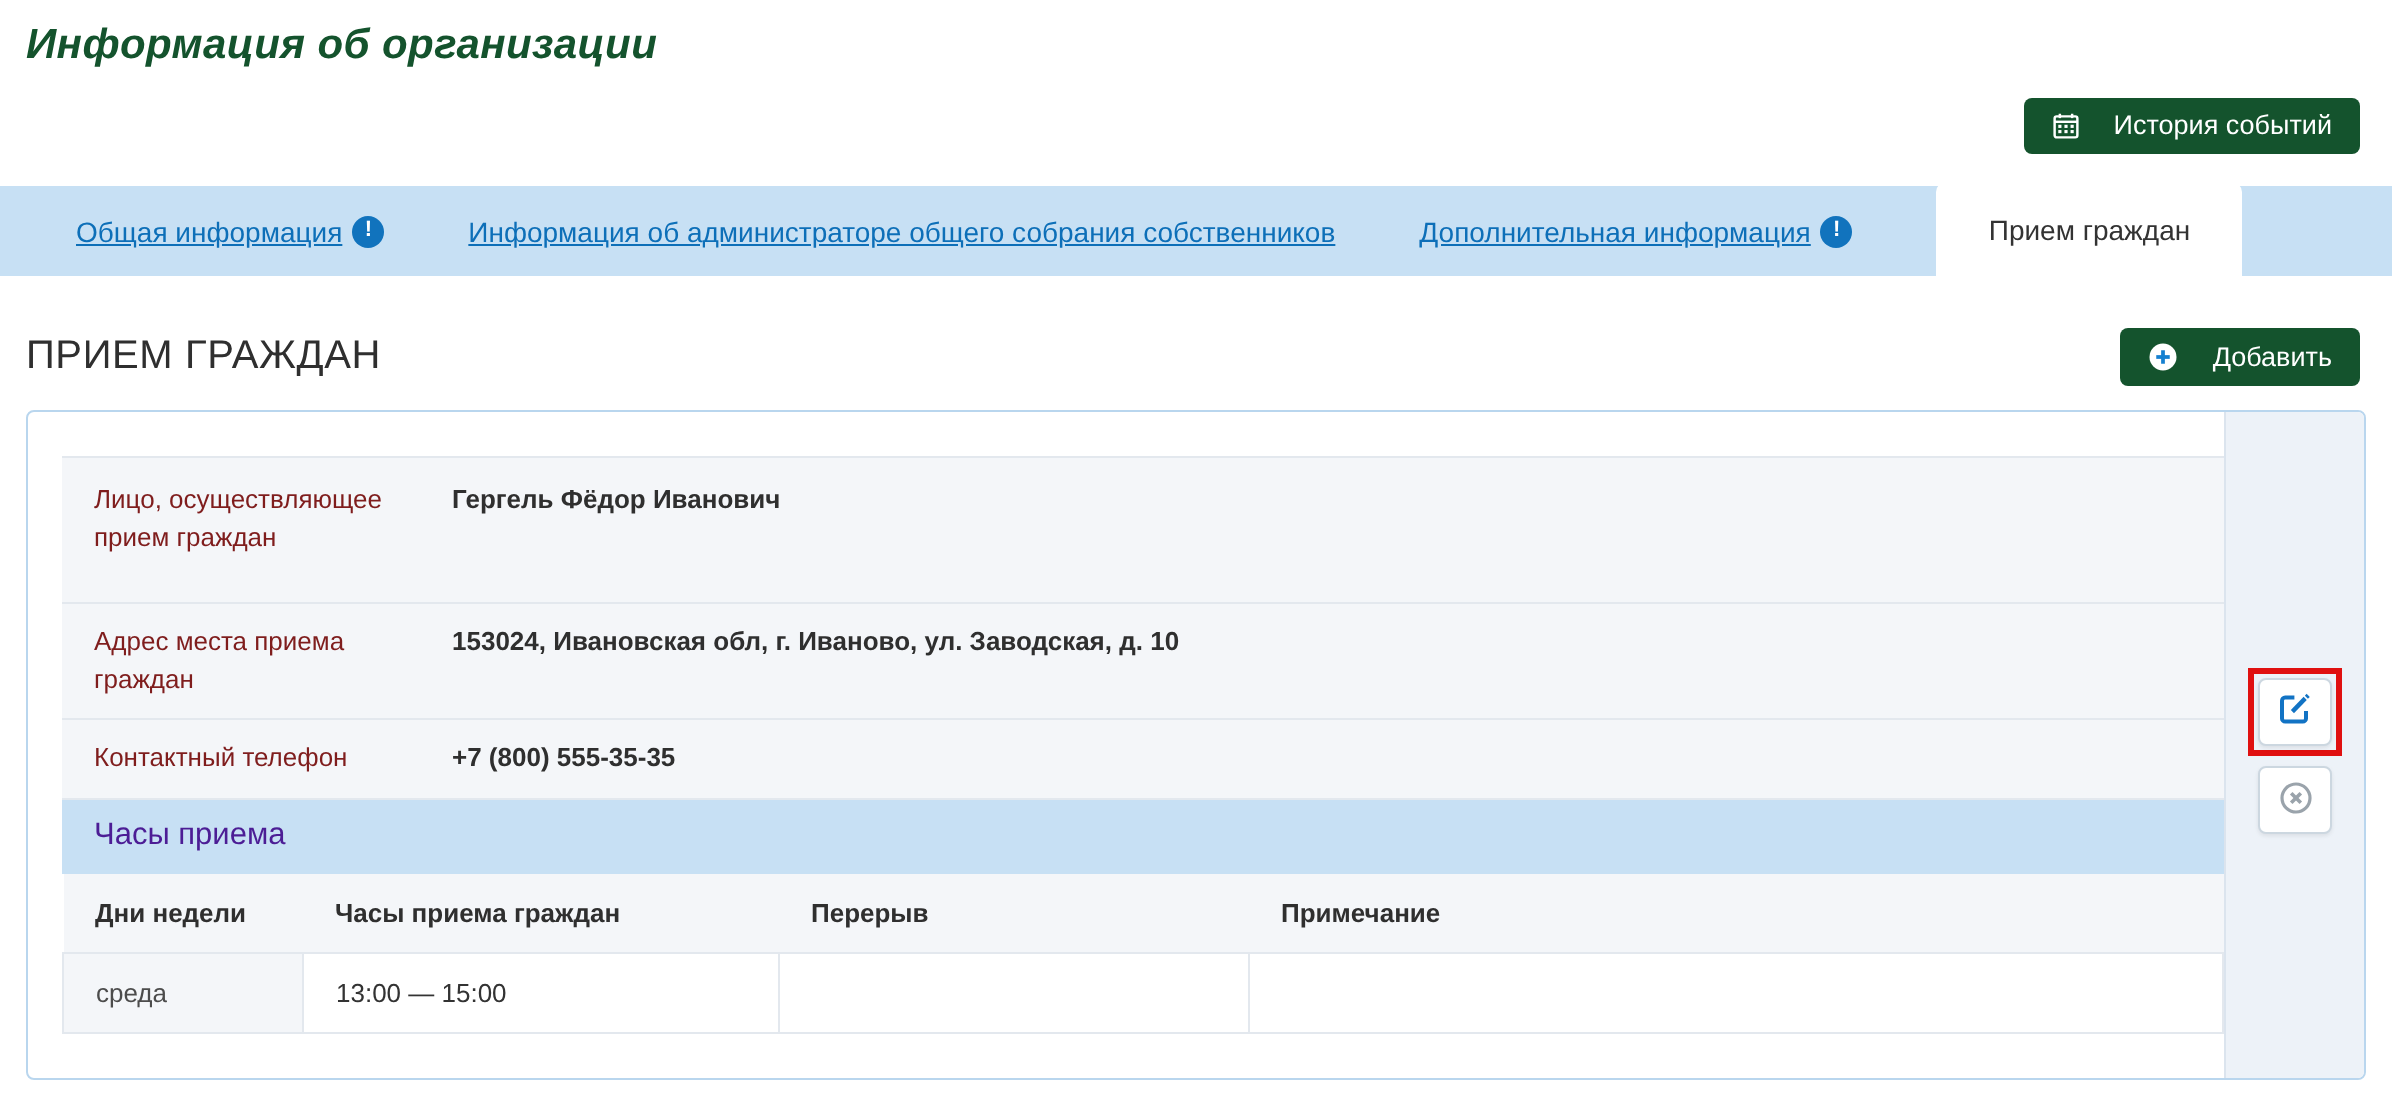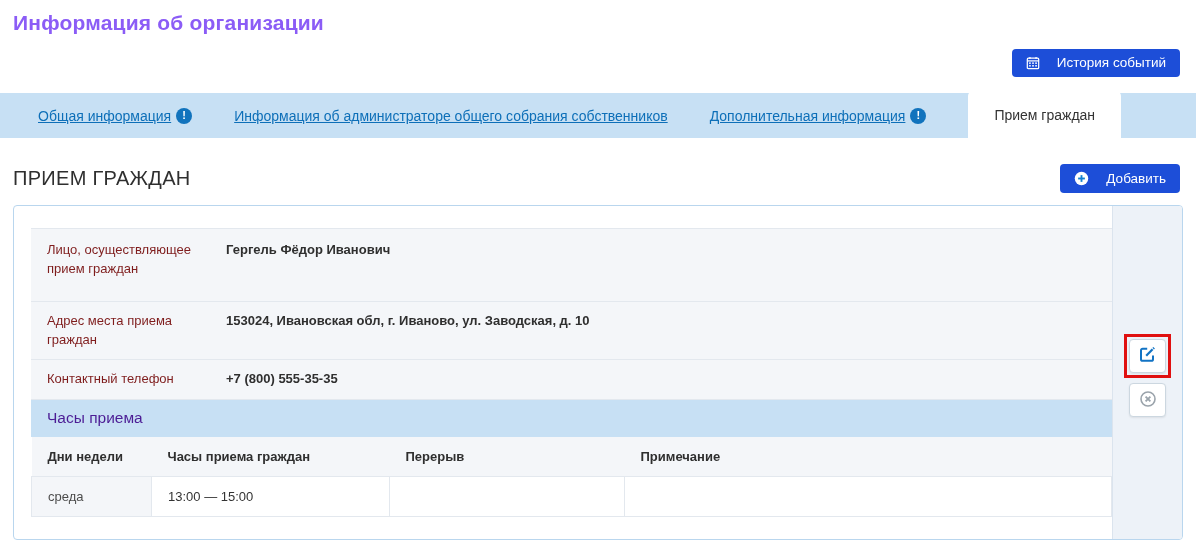--- a/index.html
+++ b/index.html
@@ -5,28 +5,28 @@
   * { box-sizing: border-box; margin: 0; padding: 0; }
   html, body { background: #fff; }
   body {
     width: 1196px; height: 550px;
     font-family: "Liberation Sans", "DejaVu Sans", sans-serif;
     color: #333; overflow: hidden;
   }
   .page { width: 1196px; position: relative; }
 
   .page-title {
-    font-size: 21px; font-weight: 700; color: #8b5cf6;
-    padding: 11px 0 0 13px; letter-spacing: .2px;
+    font-size: 21px; font-weight: 700; color: #14532d;
+    padding: 11px 0 0 13px; letter-spacing: .2px; font-style: italic;
   }
 
   .toolbar-row { display: flex; justify-content: flex-end; padding: 14px 16px 0 0; }
   .btn-blue {
     display: inline-flex; align-items: center; gap: 17px;
-    background: #1d4ed8; color: #fff; border: none; cursor: pointer;
+    background: #14532d; color: #fff; border: none; cursor: pointer;
     font-family: inherit; font-size: 13.5px; border-radius: 4px;
     padding: 7px 14px; line-height: 1;
   }
   .btn-blue svg { display: block; }
 
   .tabbar {
     margin-top: 16px; background: #c7e0f4; height: 45px;
     display: flex; align-items: flex-end; padding-left: 38px;
     position: relative;
     text-align: center;

